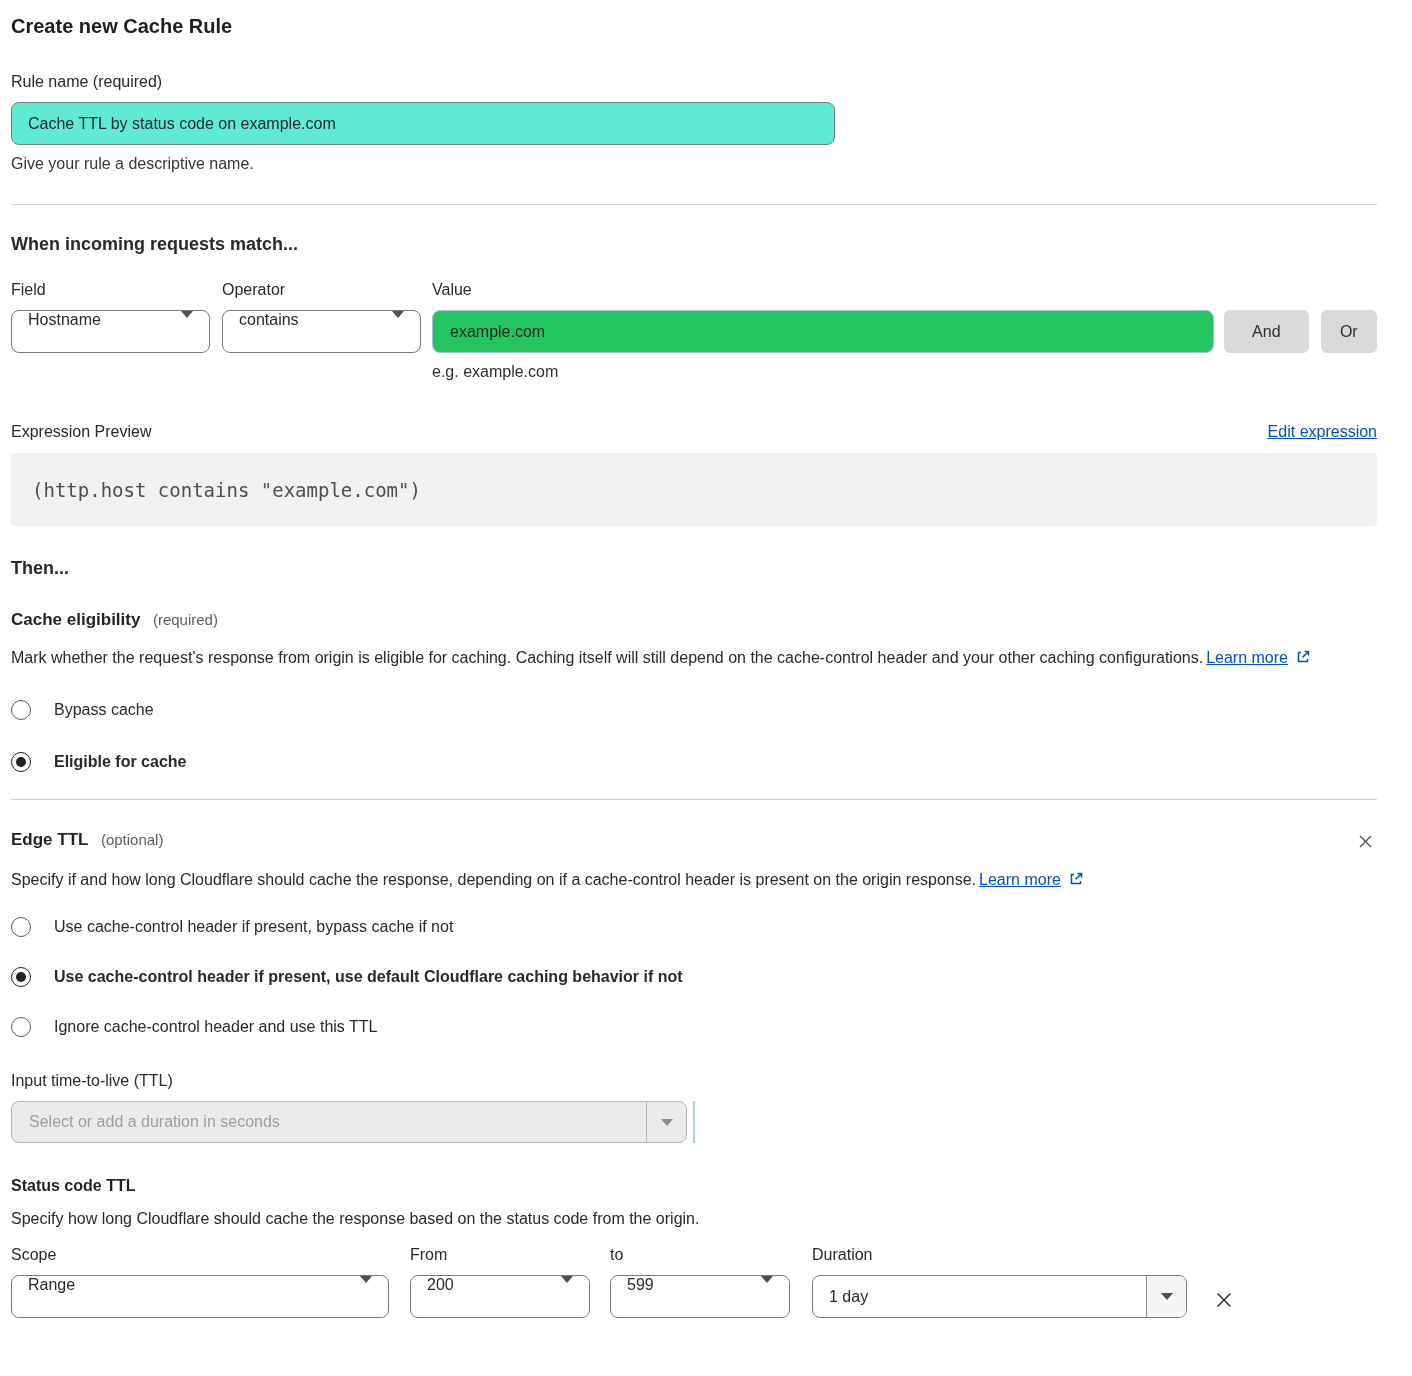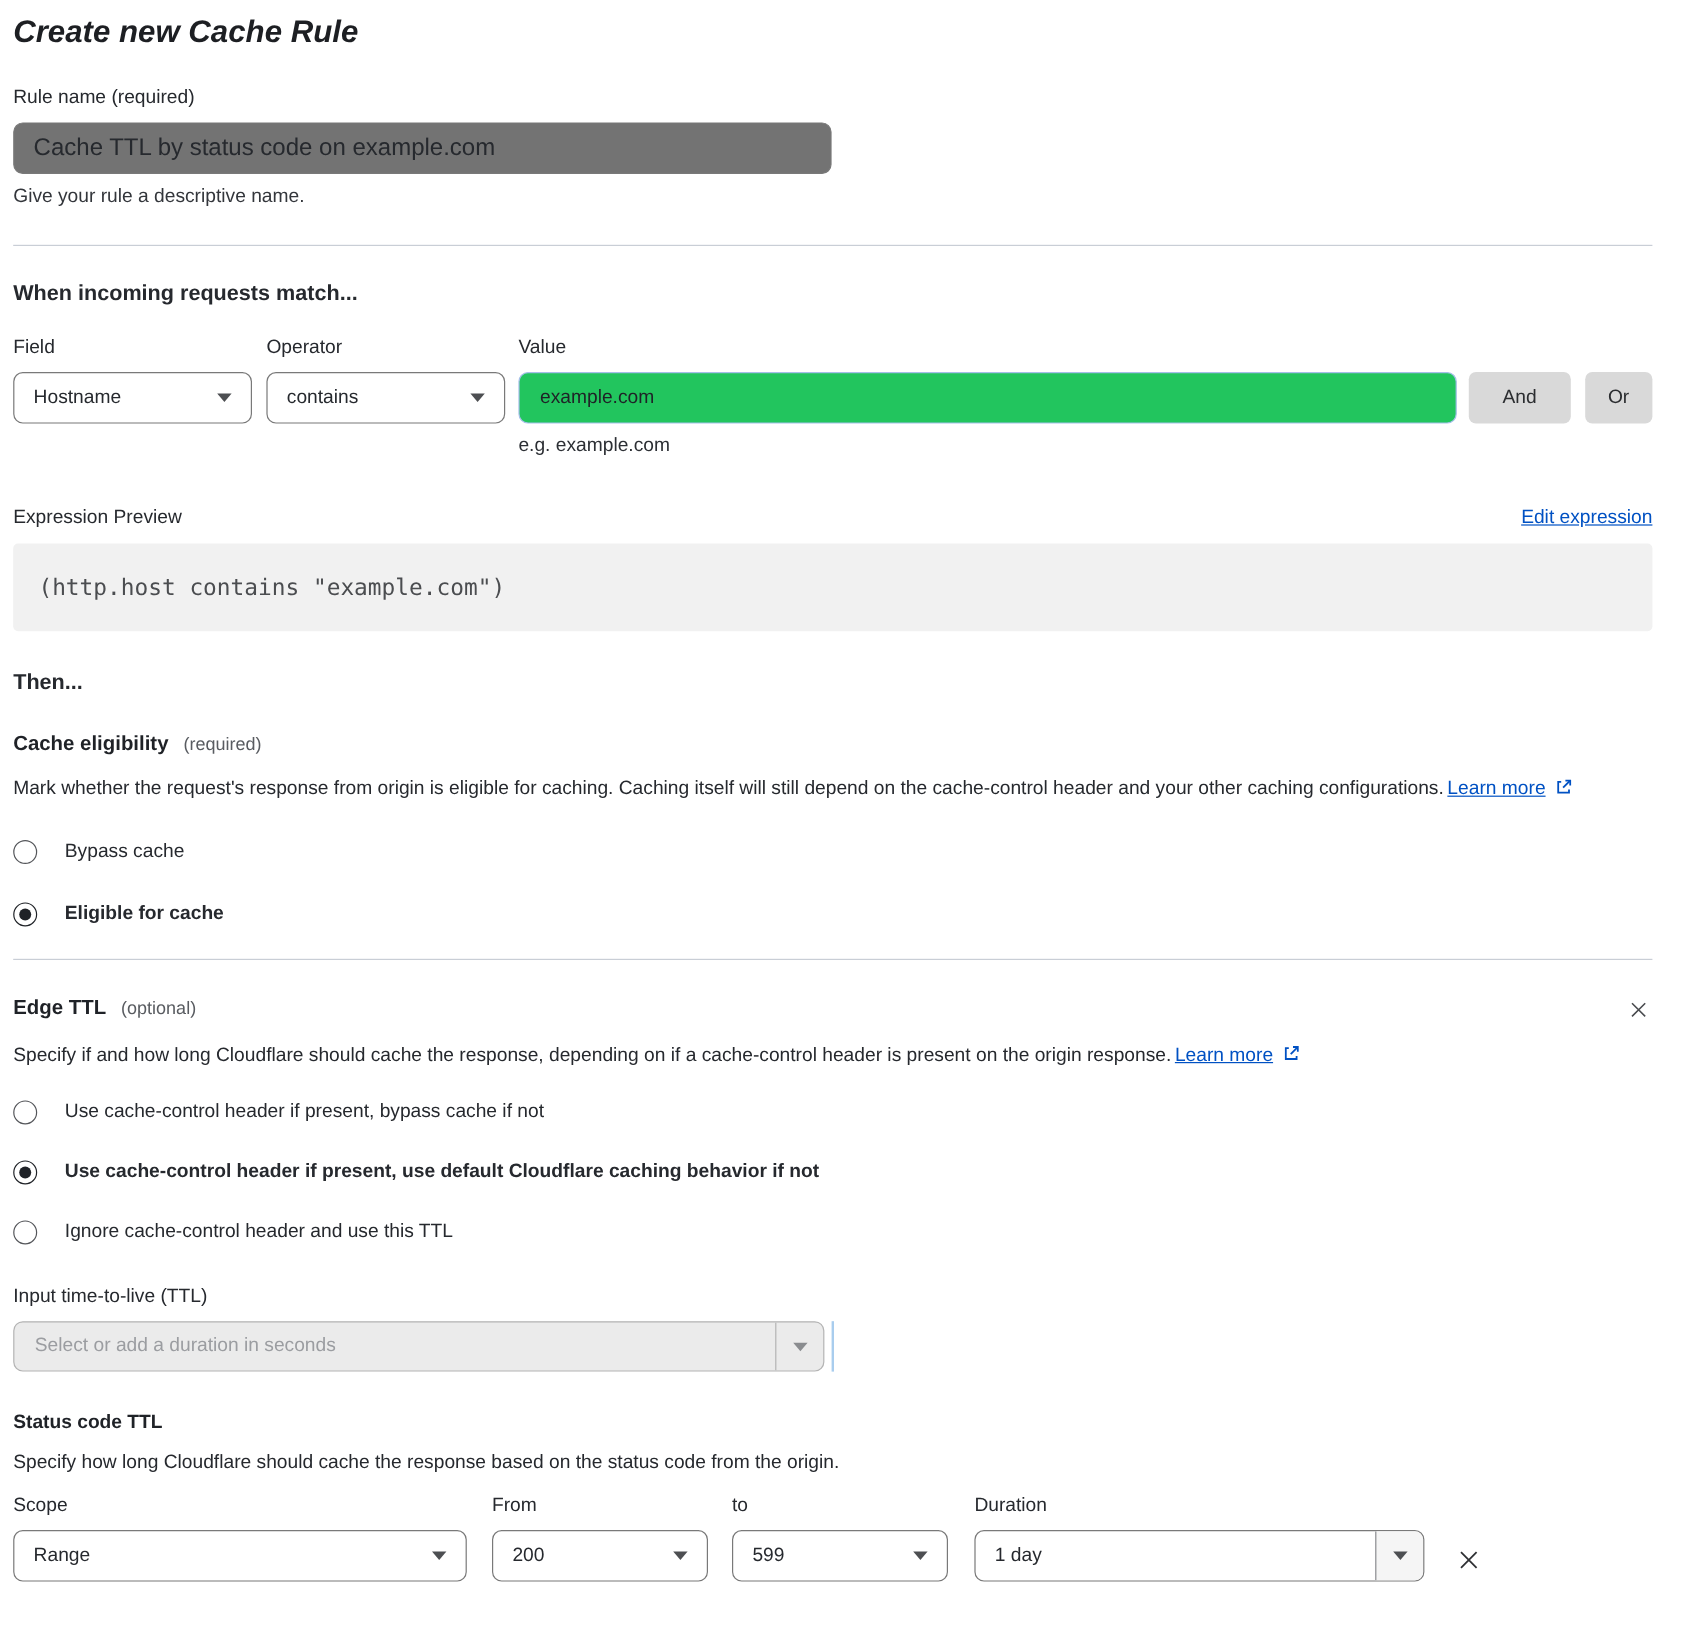--- a/index.html
+++ b/index.html
@@ -5,46 +5,46 @@
   * { box-sizing: border-box; margin: 0; padding: 0; }
   html, body { background: #ffffff; }
   body {
     width: 1412px; height: 1376px;
     font-family: "Liberation Sans", "DejaVu Sans", sans-serif;
     color: #26292e;
     overflow: hidden;
   }
   .container { margin-left: 11px; width: 1366px; padding-top: 12px; }
 
-  h1.page-title { font-size: 26px; font-weight: bold; color: #1d1f23; line-height: 28px; font-style: italic; }
+  h1.page-title { font-size: 20px; font-weight: bold; color: #1d1f23; line-height: 28px; }
 
   .field-label { font-size: 16px; line-height: 24px; color: #26292e; display: block; }
 
   .rule-name-label { margin-top: 30px; }
   .text-input {
     display: block; margin-top: 8px;
-    width: 682px; height: 43px;
+    width: 824px; height: 43px;
     border: 1px solid #797979; border-radius: 8px;
-    padding: 0 16px; font-size: 20px;
+    padding: 0 16px; font-size: 16px;
     font-family: "Liberation Sans", "DejaVu Sans", sans-serif;
-    color: #26292e; background: #737373; outline: none;
+    color: #26292e; background: #5eead4; outline: none;
   }
   .help-text { margin-top: 8px; font-size: 16px; line-height: 22px; color: #33363b; }
 
   .divider { border: none; border-top: 1px solid #c9ced6; margin-top: 29px; }
 
   .section-heading { margin-top: 27px; font-size: 18px; font-weight: bold; line-height: 24px; }
 
   .match-row { margin-top: 22px; display: flex; align-items: flex-start; }
   .ctl-group { display: flex; flex-direction: column; }
   .ctl-group .field-label { margin-bottom: 8px; }
 
   .select {
     height: 43px; border: 1px solid #797979; border-radius: 8px;
-    background: #fff; display: flex; align-items: center; justify-content: space-between;
+    background: #fff; display: flex; align-items: flex-start; justify-content: space-between;
     padding: 0 16px; font-size: 16px; color: #26292e; cursor: pointer;
   }
   .caret {
     width: 0; height: 0;
     border-left: 6px solid transparent; border-right: 6px solid transparent;
     border-top: 7px solid #4d4f52; flex-shrink: 0; margin-left: 10px;
   }
   .sel-field { width: 199px; }
   .sel-operator { width: 199px; }
   .grp-operator { margin-left: 12px; }

